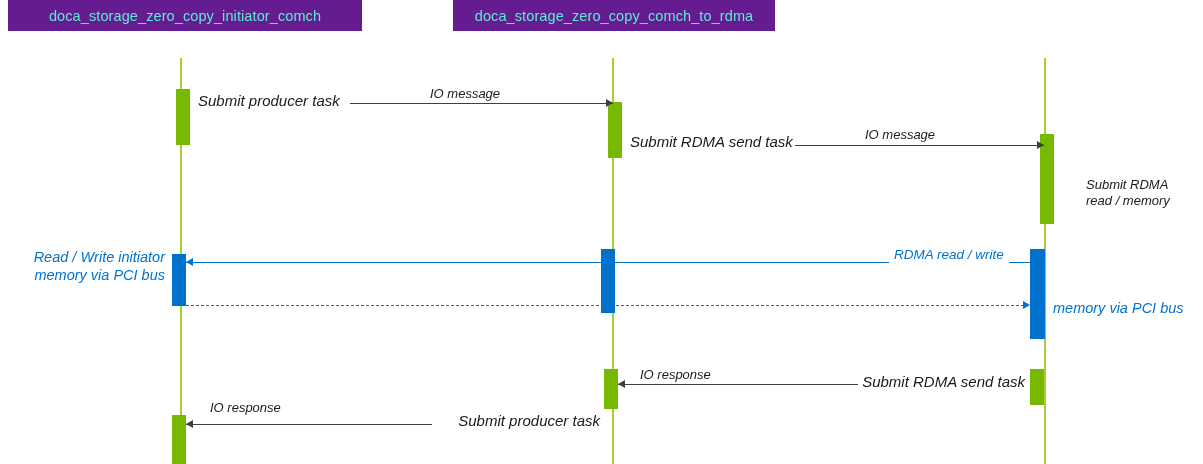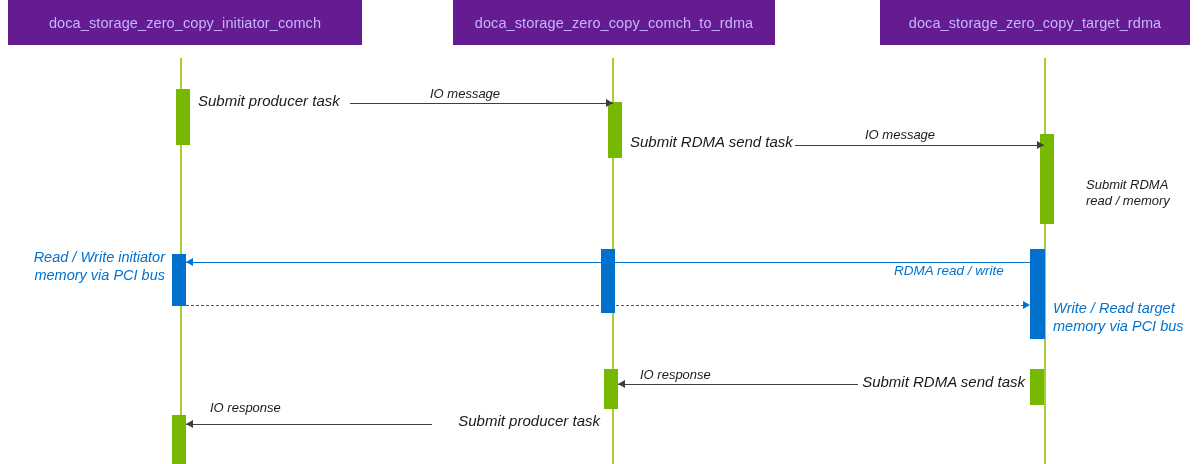--- a/index.html
+++ b/index.html
@@ -6,23 +6,23 @@
   body{
     width:1203px;height:464px;
     background:#ffffff;
     font-family:"Liberation Sans", sans-serif;
     overflow:hidden;
   }
   #diagram{position:relative;width:1203px;height:464px;}
 
   
   .participant{
-    position:absolute;top:0;height:45px;
+    position:absolute;top:0;height:31px;
     display:flex;align-items:center;justify-content:center;
-    color:#c4b5fd;font-size:14.5px;letter-spacing:.1px;
+    color:#5eead4;font-size:14.5px;letter-spacing:.1px;
     white-space:nowrap;
   }
 
   
   .lifeline{position:absolute;width:2px;}
 
   
   .activation{position:absolute;}
 
   
@@ -31,38 +31,35 @@
   .arrowhead{position:absolute;width:0;height:0;
      border-top:4px solid transparent;border-bottom:4px solid transparent;}
   .arrowhead.right{border-left-width:7px;border-left-style:solid;}
   .arrowhead.left{border-right-width:7px;border-right-style:solid;}
 
   
   .label{position:absolute;white-space:nowrap;line-height:1.22;font-style:italic;}
   .label.center{}
   .label.right{text-align:right;}
   .label.left{text-align:left;}
-  .label.onLine{background:#ffffff;padding:0 5px;margin-top:16px;}
+  .label.onLine{background:#ffffff;padding:0 5px;}
 </style>
 </head>
 <body>
 
 <div id="diagram">
 
   <div class="participant" style="left:8px;width:354px;background:#661C91;">
     <span>doca_storage_zero_copy_initiator_comch</span>
   </div>
 
   <div class="participant" style="left:453px;width:322px;background:#661C91;text-align:center;">
     <span>doca_storage_zero_copy_comch_to_rdma</span>
   </div>
 
-  <div class="participant" style="left:880px;width:310px;background:#661C91;">
-    <span>doca_storage_zero_copy_target_rdma</span>
-  </div>
 
   <div class="lifeline" style="left:180px;top:58px;height:406px;background:#A6CE39;"></div>
   <div class="lifeline" style="left:612px;top:58px;height:406px;background:#A6CE39;"></div>
   <div class="lifeline" style="left:1044px;top:58px;height:406px;background:#A6CE39;"></div>
 
   <div class="activation" style="left:176px;top:89px;width:14px;height:56px;background:#76B900;"></div>
 
   <div class="activation" style="left:608px;top:102px;width:14px;height:56px;background:#76B900;"></div>
 
   <div class="activation" style="left:1040px;top:134px;width:14px;height:90px;background:#76B900;"></div>
@@ -106,21 +103,20 @@
     <div>Submit RDMA</div>
     <div>read / memory</div>
   </div>
 
   <div class="label right" style="left:-10px;top:249px;width:175px;font-size:14.5px;color:#0072CE;">
     <div>Read / Write initiator</div>
     <div>memory via PCI bus</div>
   </div>
 
   <div class="label left" style="left:1053px;top:300px;font-size:14.5px;color:#0072CE;">
-    <div>Write / Read target</div>
     <div>memory via PCI bus</div>
   </div>
 
   <div class="label right" style="left:800px;top:373px;width:225px;font-size:15px;color:#1a1a1a;">Submit RDMA send task</div>
 
   <div class="label right" style="left:380px;top:412px;width:220px;font-size:15px;color:#1a1a1a;">Submit producer task</div>
 
 </div>
 
 </body></html>

